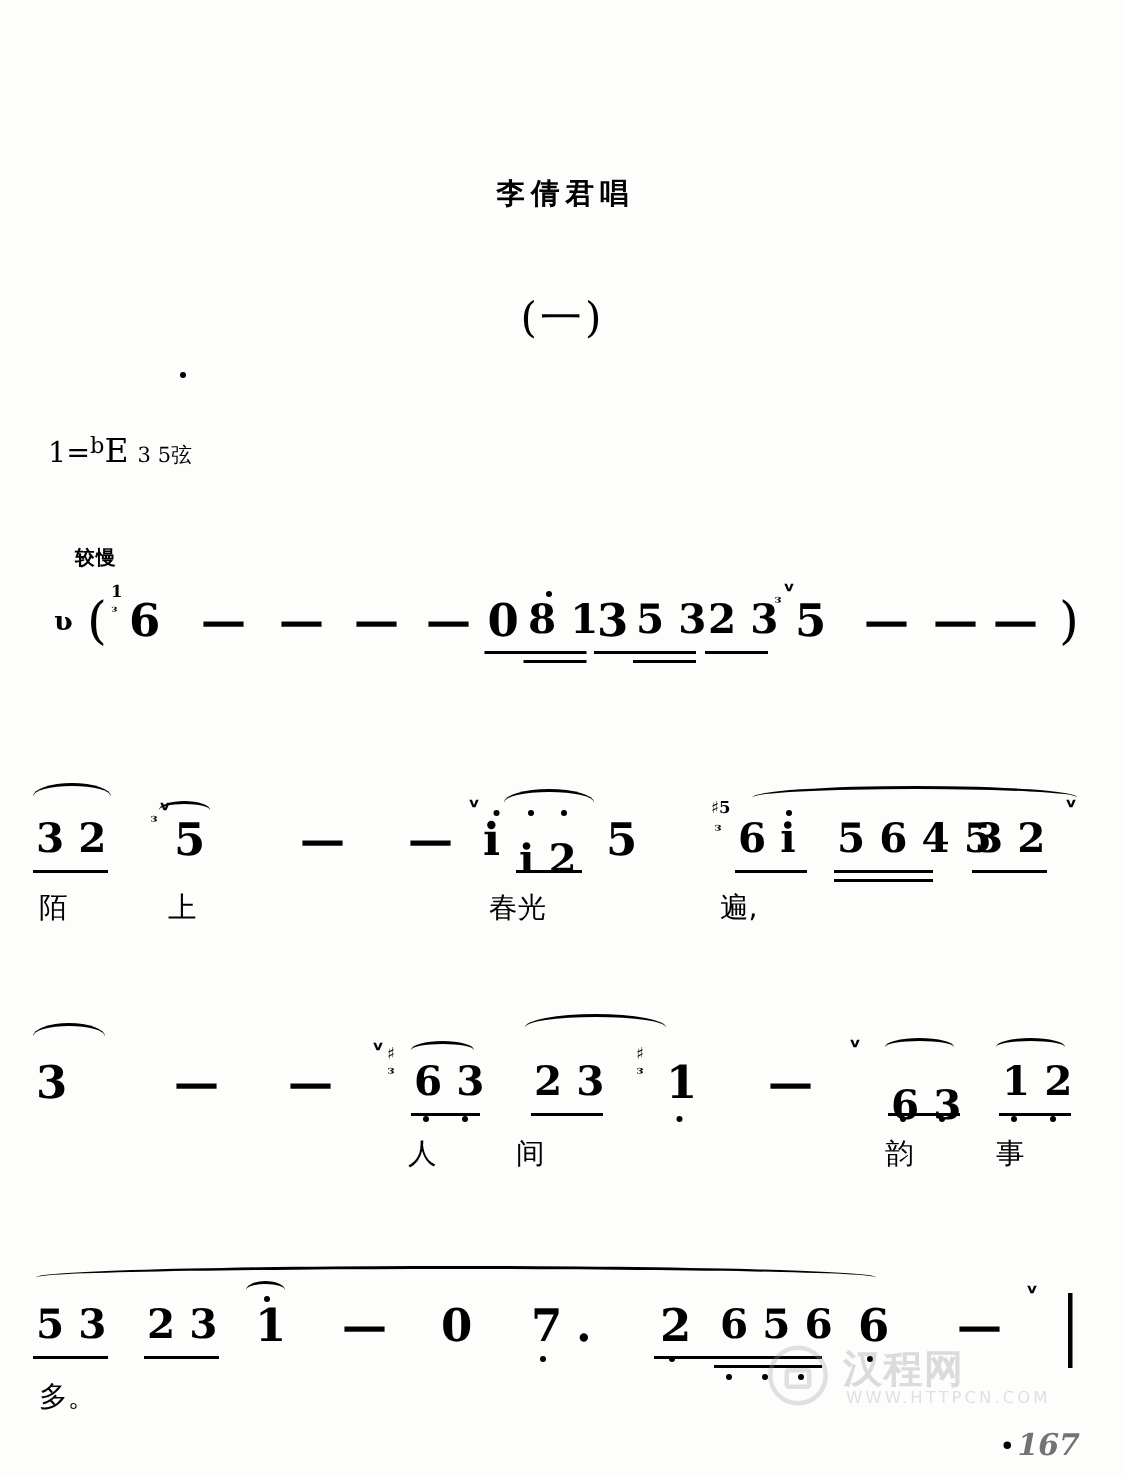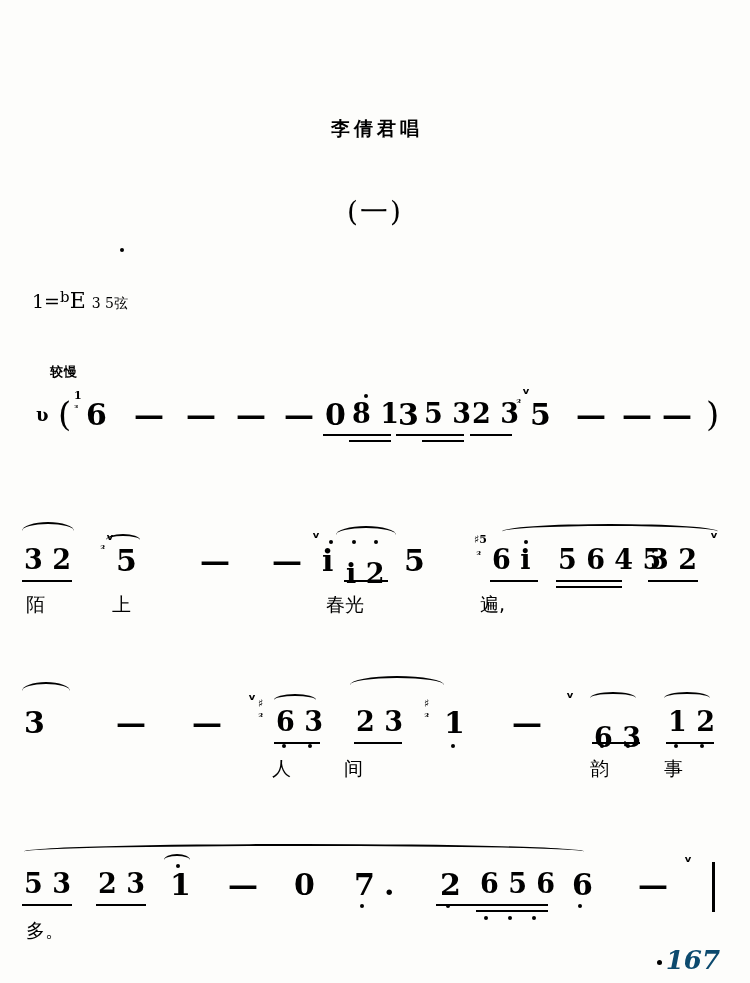--- a/index.html
+++ b/index.html
@@ -197,22 +197,22 @@
   }
 
   
   .page-num {
     position: absolute;
     right: 30px;
     bottom: 8px;
     font-family: "DejaVu Serif", serif;
     font-style: italic;
     font-weight: bold;
-    font-size: 26px;
-    color: #0c4a6e;
+    font-size: 20px;
+    color: #737373;
   }
   .page-num .leaddot {
     display: inline-block;
     width: 5px;
     height: 5px;
     background: #000;
     border-radius: 50%;
     vertical-align: 4px;
     margin-right: 4px;
   }
@@ -458,18 +458,23 @@
     <div class="dot" style="left:578px; top:66px;"></div>
 
     <div class="note dash" style="left:638px; top:32px;">—</div>
 
     <div class="vmark" style="left:684px; top:14px;">ᵛ</div>
     <div class="barline" style="left:712px; top:24px; height:50px;"></div>
 
     <div class="lyric" style="left:26px; top:80px;">多。</div>
   </div>
 
+  <div class="watermark">
+    <div class="wm-circle"></div>
+    <div class="wm-name">汉程网</div>
+    <div class="wm-url">WWW.HTTPCN.COM</div>
+  </div>
 
   <div class="page-num">
     <span class="leaddot"></span><span>167</span>
   </div>
 
 </div>
 
 </body></html>

